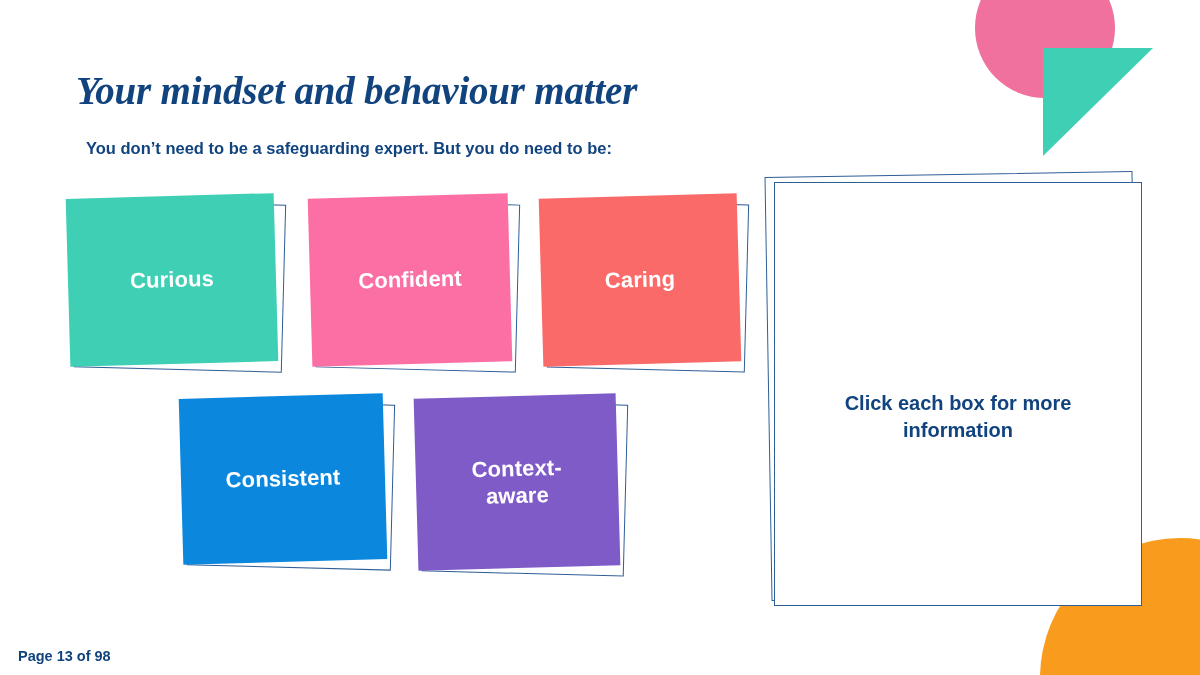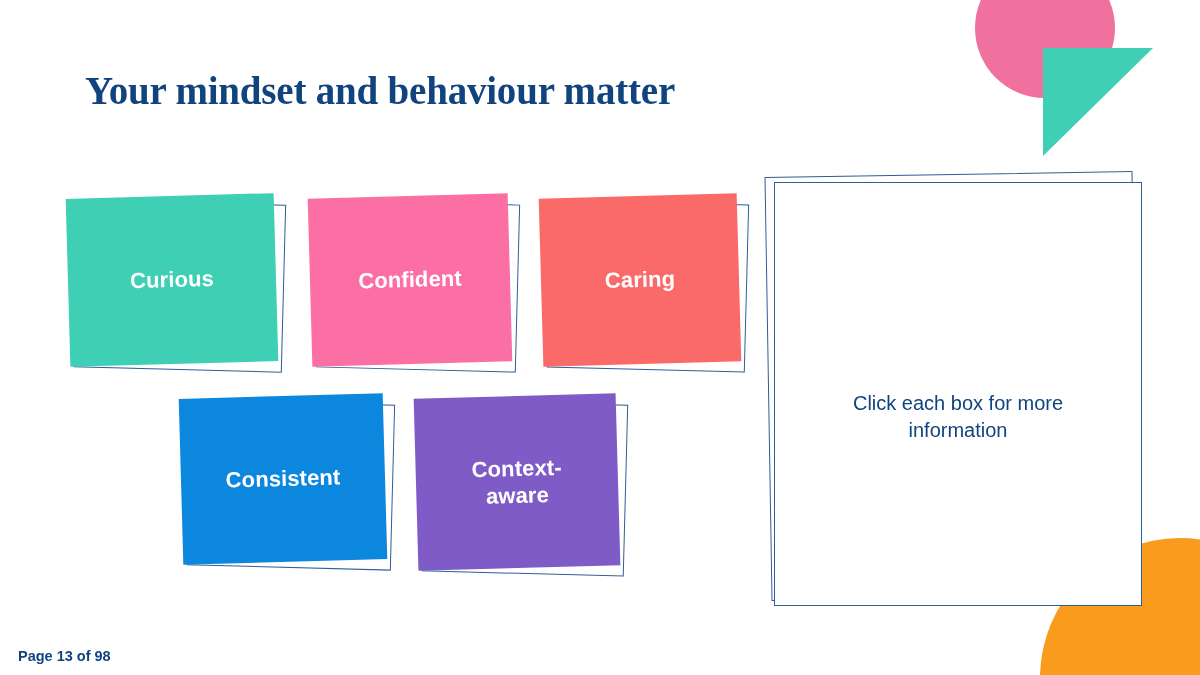--- a/index.html
+++ b/index.html
@@ -49,29 +49,30 @@
     width: 280px;
     height: 280px;
     border-radius: 50%;
     background: #F99B1C;
     z-index: 1;
   }
 
   
   #title {
     position: absolute;
-    left: 85px;
+    left: 76px;
     top: 68px;
     font-family: "Liberation Serif", serif;
     font-weight: 700;
     font-size: 39px;
     letter-spacing: -0.2px;
     color: #11447F;
     z-index: 6;
     white-space: nowrap;
+    font-style: italic;
   }
 
   #subtitle {
     position: absolute;
     left: 86px;
     top: 139px;
     font-family: "Liberation Sans", sans-serif;
     font-weight: 600;
     font-size: 16.5px;
     color: #11447F;
@@ -165,38 +166,39 @@
     background: #ffffff;
     z-index: 2;
     display: flex;
     align-items: center;
     justify-content: center;
   }
 
   #info-panel-text {
     color: #11447F;
     font-family: "Liberation Sans", sans-serif;
-    font-weight: 400;
+    font-weight: 700;
     font-size: 20px;
     line-height: 1.35;
     text-align: center;
     max-width: 270px;
     margin-top: 45px;
   }
 </style>
 </head>
 <body>
 
 <div id="slide" style="background: rgb(255, 255, 255);">
 
   <div class="deco" id="deco-pink-circle" style="background: rgb(240, 112, 158);"></div>
   <div class="deco" id="deco-teal-triangle" style="border-left-color: rgb(62, 207, 181);"></div>
   <div class="deco" id="deco-orange-circle" style="background: rgb(249, 155, 28);"></div>
 
   <h1 id="title" style="color: rgb(17, 68, 127);">Your mindset and behaviour matter</h1>
+  <p id="subtitle" style="color: rgb(17, 68, 127);">You don’t need to be a safeguarding expert. But you do need to be:</p>
 
   <div class="tile" id="tile-0" style="left:68px;  top:196px; width:208px; height:168px;">
     <div class="tile-outline" style="transform: rotate(1.5deg); left: 8px; top: 6px; border-color: rgb(46, 94, 150);"></div>
     <div class="tile-face" style="background: rgb(62, 207, 181); transform: rotate(-1.6deg);">
       <span class="tile-label">Curious</span>
     </div>
   </div>
 
   <div class="tile" id="tile-1" style="left:310px; top:196px; width:200px; height:168px;">
     <div class="tile-outline" style="transform: rotate(1.5deg); left: 8px; top: 6px; border-color: rgb(46, 94, 150);"></div>

